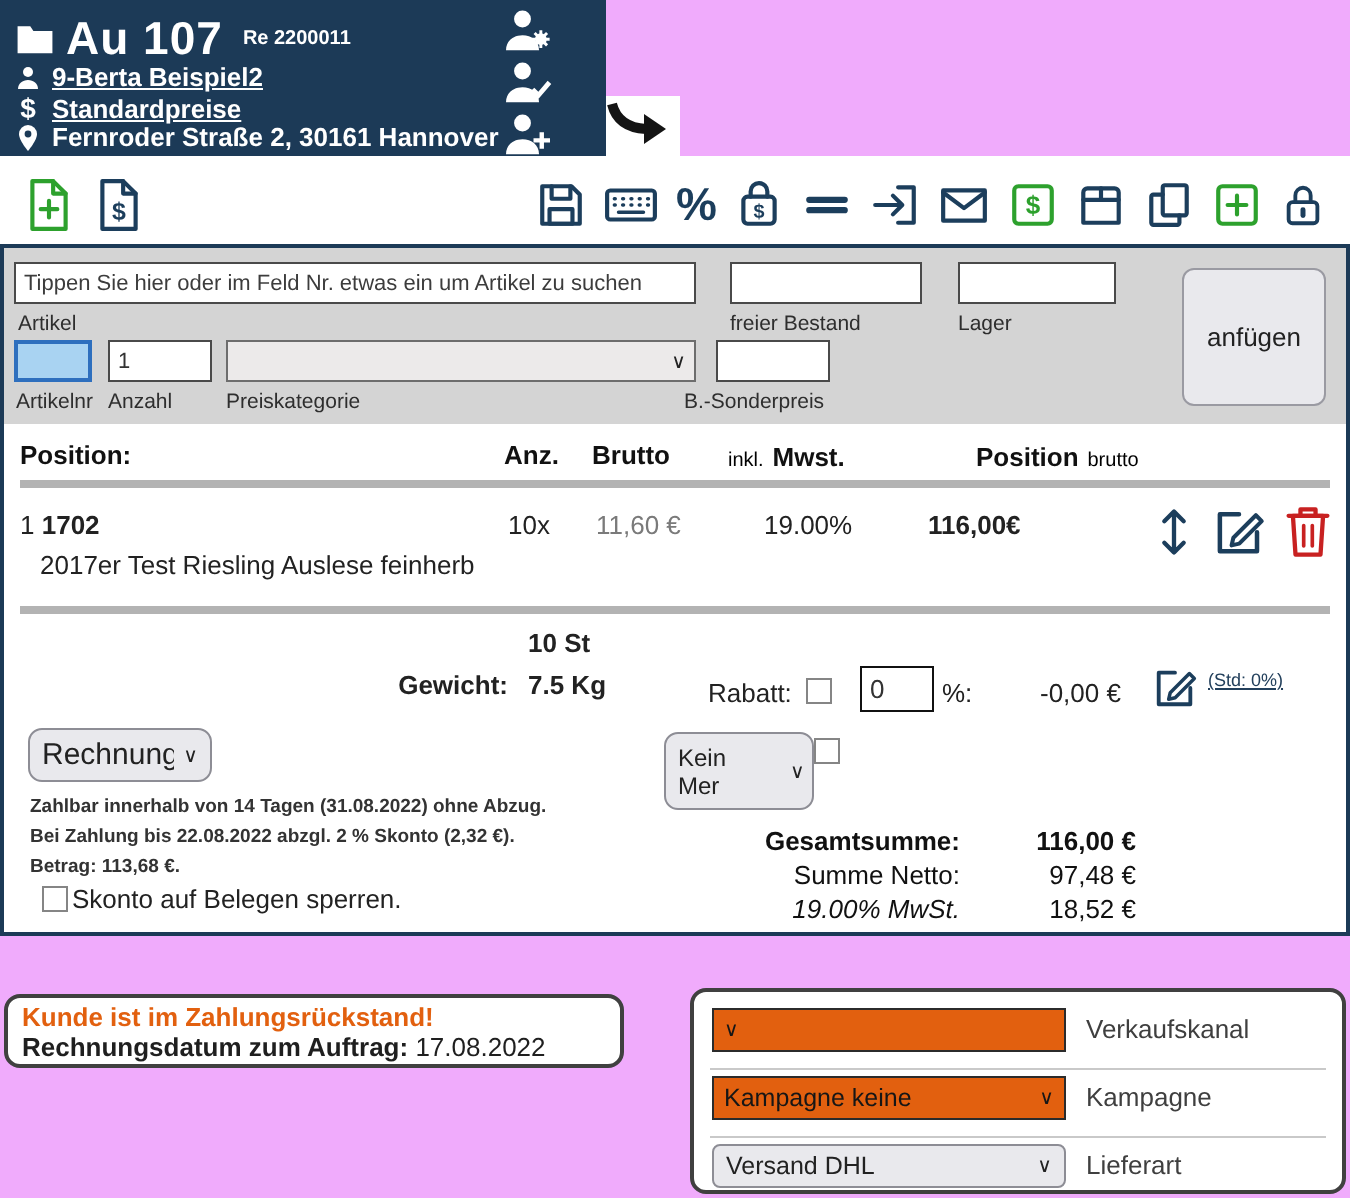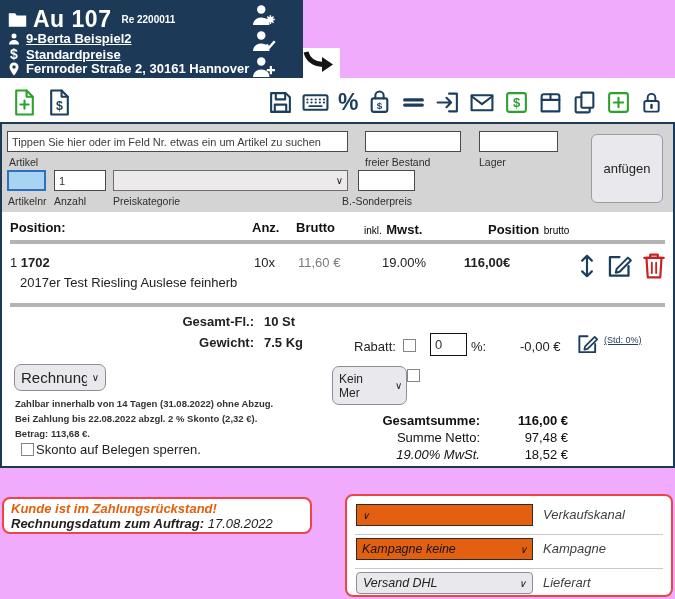--- a/index.html
+++ b/index.html
@@ -45,21 +45,21 @@
   .small{font-size:10px;font-weight:normal;}
   .graybar{position:absolute;height:4px;background:#b3b3b3;}
   .cell{font-size:13px;color:#222;white-space:nowrap;}
   .muted{color:#7a7a7a;}
   .b{font-weight:bold;}
   .terms{font-size:9.5px;font-weight:bold;color:#333;line-height:15px;white-space:nowrap;}
   .tot-label{position:absolute;width:170px;text-align:right;font-size:13px;color:#111;}
   .tot-val{position:absolute;width:86px;text-align:right;font-size:13px;color:#111;}
   .std-link{font-size:9px;color:#23405c;text-decoration:underline;white-space:nowrap;}
   
-  .fbox{position:absolute;background:#fff;border:2px solid #ef4444;border-radius:8px;box-sizing:border-box;font-style:italic;}
+  .fbox{position:absolute;background:#fff;border:2px solid #404040;border-radius:8px;box-sizing:border-box;}
   .warn{font-size:13px;font-weight:bold;color:#e2600f;white-space:nowrap;}
   .fline{font-size:13px;color:#1f1f1f;white-space:nowrap;}
   .osel{background:#e2600f;border:1px solid #2b2b2b;box-sizing:border-box;display:flex;align-items:center;justify-content:space-between;font-size:12.5px;color:#161616;padding:0 5px;}
   .osel .chev{color:#161616;}
   .divline{position:absolute;height:1px;background:#c9c9c9;}
   .flab{font-size:13px;color:#3f3f3f;white-space:nowrap;}
 </style>
 </head>
 <body>
 
@@ -238,21 +238,20 @@
         </svg>
       <svg class="ic red abs" style="left:640px;top:128px;" width="24" height="28" viewBox="0 0 22 26">
           <path d="M2 5.5h18"></path>
           <path d="M7.5 5.5v-3h7v3"></path>
           <path d="M4 5.5l1.2 18h11.6L18 5.5z"></path>
           <path d="M9 10v9.5M13 10v9.5" stroke-width="1.7"></path>
         </svg>
     </div>
     <div class="graybar" style="left:8px;top:179px;width:655px;"></div>
 
-    <span class="cell b abs" style="left:120px;top:190px;width:132px;text-align:right;">Gesamt-Fl.:</span>
     <span class="cell b abs" style="left:262px;top:190px;">10 St</span>
     <span class="cell b abs" style="left:120px;top:211px;width:132px;text-align:right;">Gewicht:</span>
     <span class="cell b abs" style="left:262px;top:211px;">7.5 Kg</span>
 
     <span class="cell abs" style="left:352px;top:215px;">Rabatt:</span>
     <span class="cb abs" style="left:401px;top:215px;"></span>
     <input class="inp abs" style="left: 428px; top: 209px; width: 37px; height: 23px; border: 1.5px solid rgb(17, 17, 17); font-size: 13px;" value="0">
     <span class="cell abs" style="left:469px;top:215px;">%:</span>
     <span class="cell abs" style="left:518px;top:215px;">-0,00 €</span>
     <svg class="ic abs" style="left:574px;top:208px;" width="23" height="23" viewBox="0 0 24 24">

